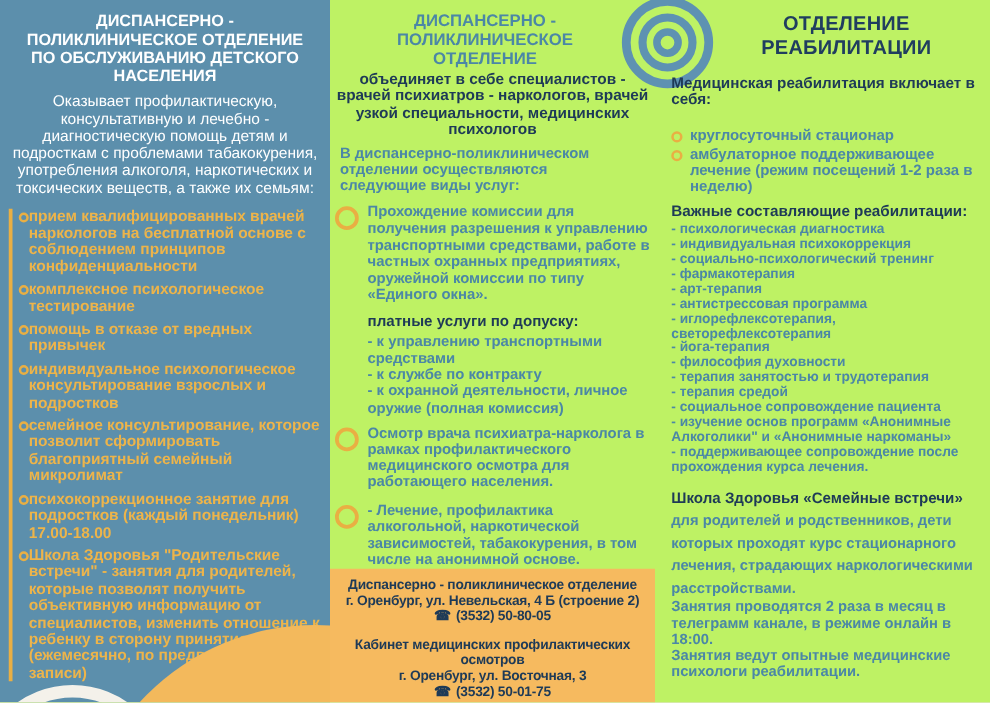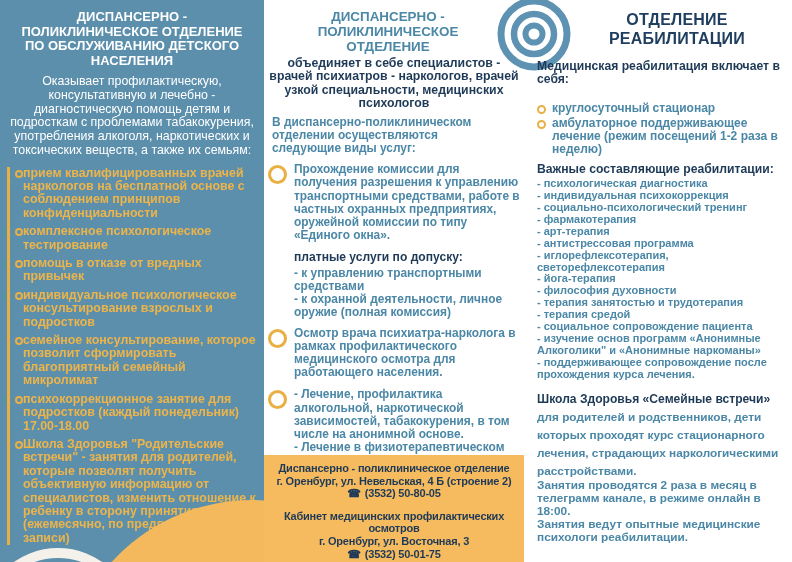--- a/index.html
+++ b/index.html
@@ -1,18 +1,18 @@
 <!DOCTYPE html>
 <html lang="ru"><head>
 <meta charset="utf-8">
 <style>
   html,body{margin:0;padding:0;background:#e8e4da;}
   .page{
     position:relative;width:792px;height:562px;overflow:hidden;
-    background:#ffffff;font-family:"Liberation Sans",sans-serif;
+    background:#bef264;font-family:"Liberation Sans",sans-serif;
     -webkit-font-smoothing:antialiased;
   }
   
   .col-left{position:absolute;left:0;top:0;width:264px;height:562px;background:#5C8FAC;overflow:hidden;}
   .left-title{color:#FFFFFF;font-weight:700;font-size:13px;line-height:14.6px;text-align:center;margin:10px 10px 7px;}
   .left-intro{color:#FFFFFF;font-weight:400;font-size:12.4px;line-height:13.7px;text-align:center;margin:0 8px 9px;}
   .left-list{margin-left:7px;margin-right:4px;border-left:3px solid #E9AF43;padding-left:5px;}
   .left-list .li{display:flex;gap:0;color:#EDB44A;font-weight:700;font-size:12.4px;line-height:13.4px;margin-bottom:5px;}
   .ring-dot{flex:0 0 auto;width:4px;height:4px;border:2px solid #E9AF43;border-radius:50%;margin-top:3px;background:transparent;}
   .white-rings{position:absolute;left:-22px;top:537px;}
@@ -110,20 +110,23 @@
       </div>
 
       <div class="paid">
         <div class="paid-title">платные услуги по допуску:</div>
         <div>
 
         <div class="li">
               <span>-  к управлению транспортными средствами</span>
             </div>
             <div class="li">
+              <span>- к службе по контракту</span>
+            </div>
+            <div class="li">
               <span>- к охранной деятельности, личное оружие (полная комиссия)</span>
             </div>
           </div>
       </div>
 
       <div class="svc">
         <span class="ring-lg"></span>
         <span>Осмотр врача психиатра-нарколога в рамках профилактического медицинского осмотра для работающего населения.</span>
       </div>
 

